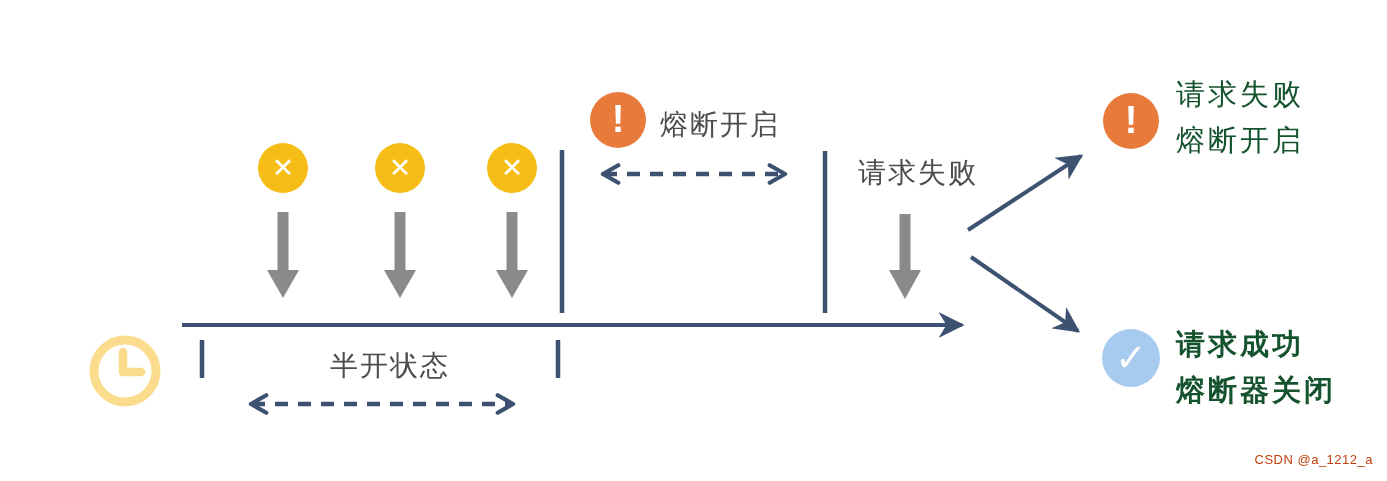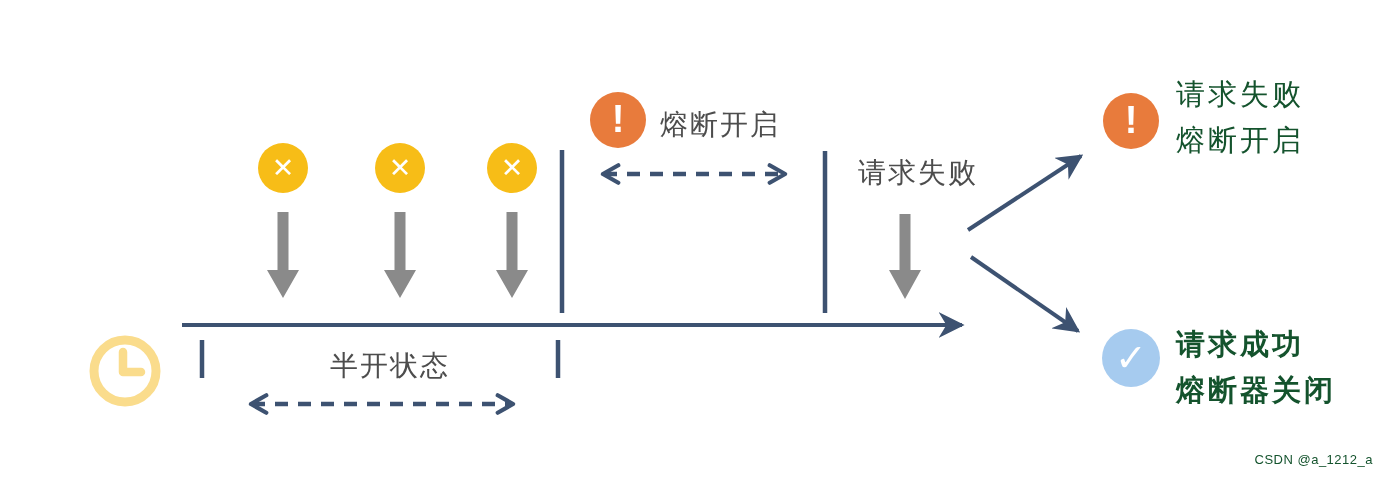--- a/index.html
+++ b/index.html
@@ -24,21 +24,21 @@
     position:absolute;color:#4D4D4D;font-size:28px;
     white-space:nowrap;letter-spacing:2px;
   }
   .lbl-center{transform:translate(-50%,-50%);}
   .outcome{
     position:absolute;color:#14532d;font-size:29px;
     line-height:46px;letter-spacing:3px;white-space:nowrap;
   }
   .watermark{
     position:absolute;right:14px;top:452px;
-    color:#14532d;font-size:13px;letter-spacing:0.5px;
+    color:#c2410c;font-size:13px;letter-spacing:0.5px;
   }
 </style>
 </head>
 <body>
 
 <div id="canvas">
 
   <svg class="layer">
     <defs>
       <marker id="m-solid" viewBox="0 0 10 10" refX="9" refY="5" markerWidth="26" markerHeight="26" markerUnits="userSpaceOnUse" orient="auto-start-reverse">

